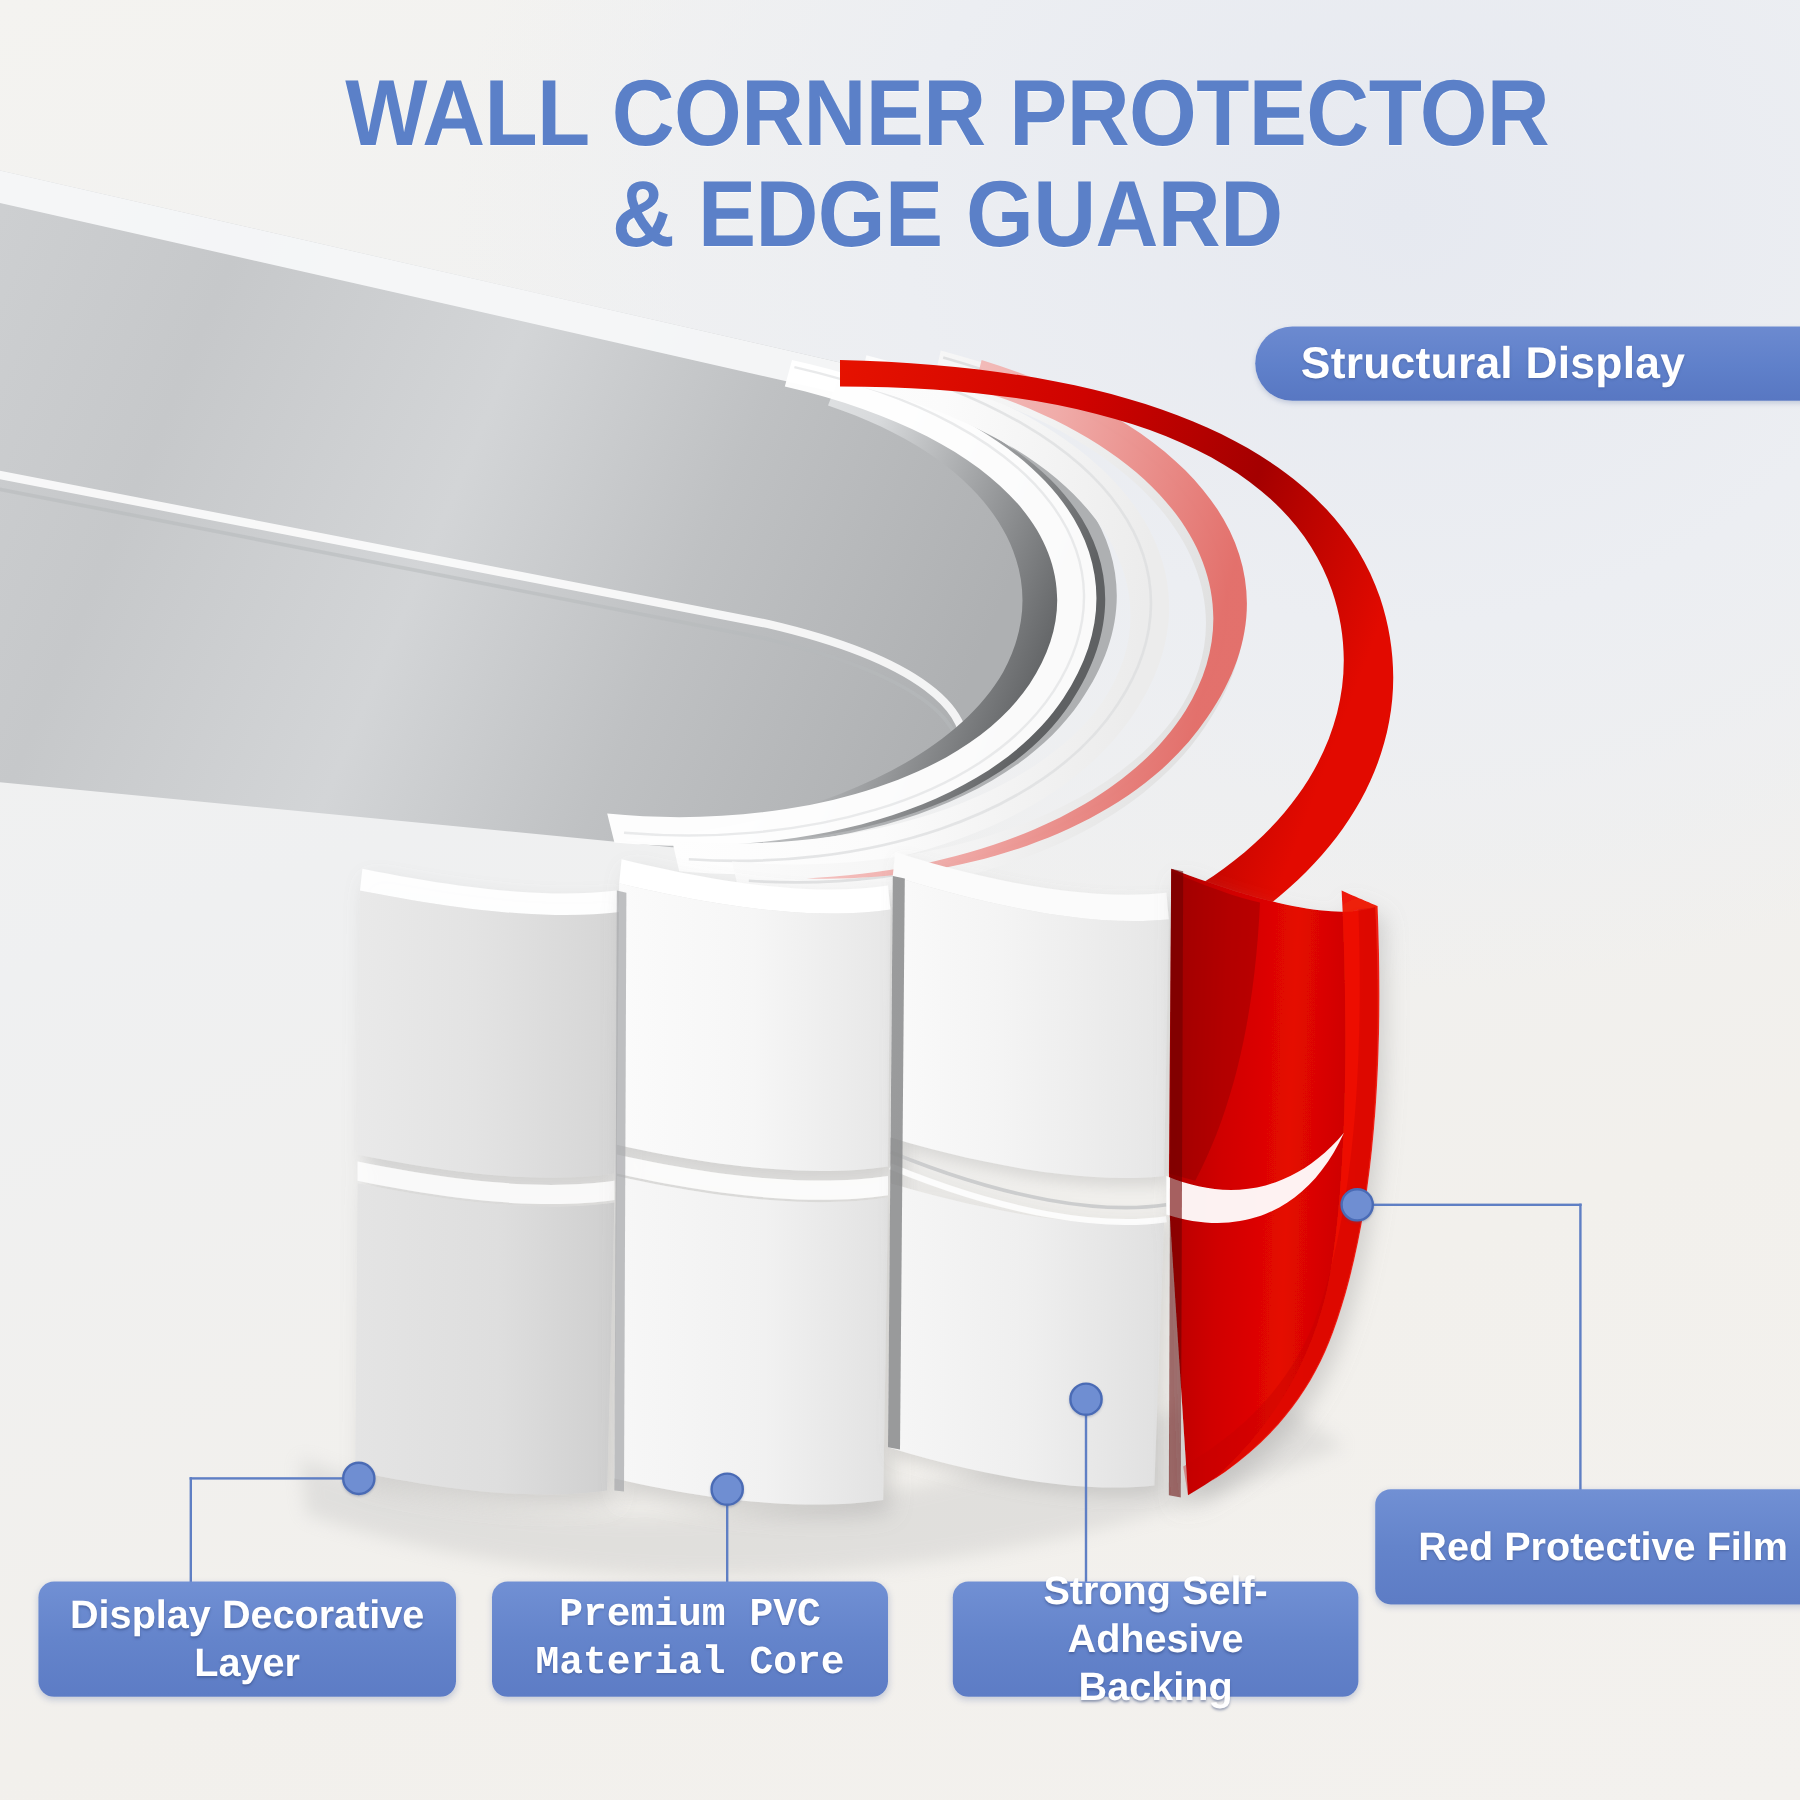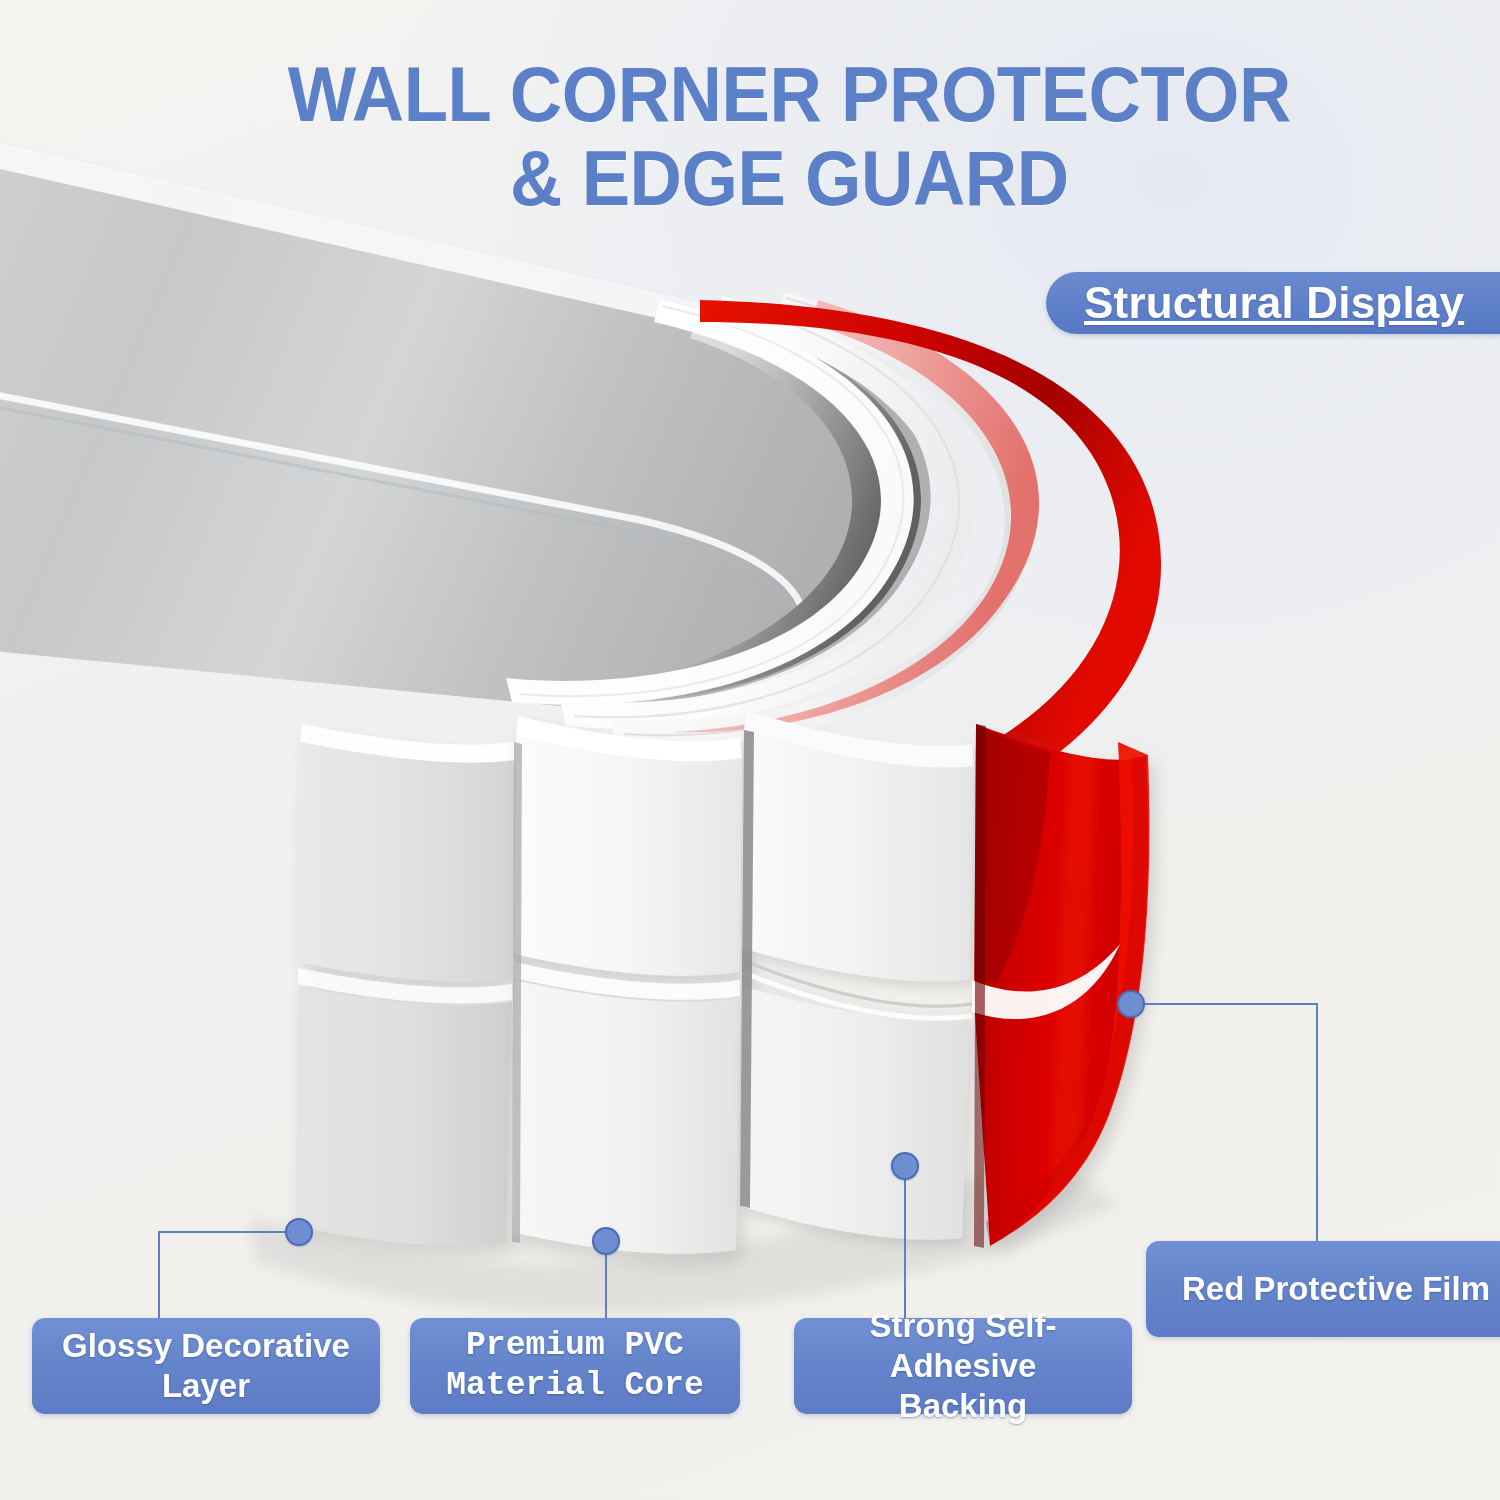--- a/index.html
+++ b/index.html
@@ -38,23 +38,22 @@
   
   .badge{
     position:absolute;left:1046px;top:272px;width:462px;height:62px;
     background:linear-gradient(180deg,#6c8ad0 0%,#5f80ca 55%,#5877c2 100%);
     border-radius:31px 0 0 31px;
     box-shadow:0 2px 4px rgba(90,110,160,.28);
     display:flex;align-items:center;justify-content:flex-start;
     padding-left:38px;box-sizing:border-box;
   }
   .badge span{
-    color:#fff;font-size:44px;font-weight:bold;letter-spacing:.2px;
+    color:#fff;font-size:37px;font-weight:bold;letter-spacing:.2px;
     text-shadow:0 1px 2px rgba(40,60,110,.35);
-    text-decoration:underline;
   }
 
   
   #art{position:absolute;left:0;top:0;width:1500px;height:1500px;}
 
   
   .callout-dot{
     position:absolute;width:28px;height:28px;border-radius:50%;
     background:#6f8ed2;border:2px solid #4a6bb5;box-sizing:border-box;
     box-shadow:0 1px 2px rgba(60,80,130,.3);
@@ -311,21 +310,21 @@
 
     <div class="lead v" style="left:904px;top:1166px;height:154px;"></div>
     <div class="callout-dot" style="left:891px;top:1152px;"></div>
 
     <div class="lead h" style="left:1131px;top:1003px;width:187px;"></div>
     <div class="lead v" style="left:1316px;top:1003px;height:317px;"></div>
     <div class="callout-dot" style="left:1117px;top:990px;"></div>
   </div>
 
   <div class="label-box" style="left:32px;top:1318px;width:348px;">
-    <span class="ltxt">Glossy Decorative
+    <span class="ltxt">Display Decorative
 Layer</span>
   </div>
 
   <div class="label-box" style="left:410px;top:1318px;width:330px;font-family:Liberation Mono, monospace;">
     <span class="ltxt">Premium PVC
 Material Core</span>
   </div>
 
   <div class="label-box" style="left:772px;top:1318px;width:338px;margin-left:22px;">
     <span class="ltxt">Strong Self-Adhesive

